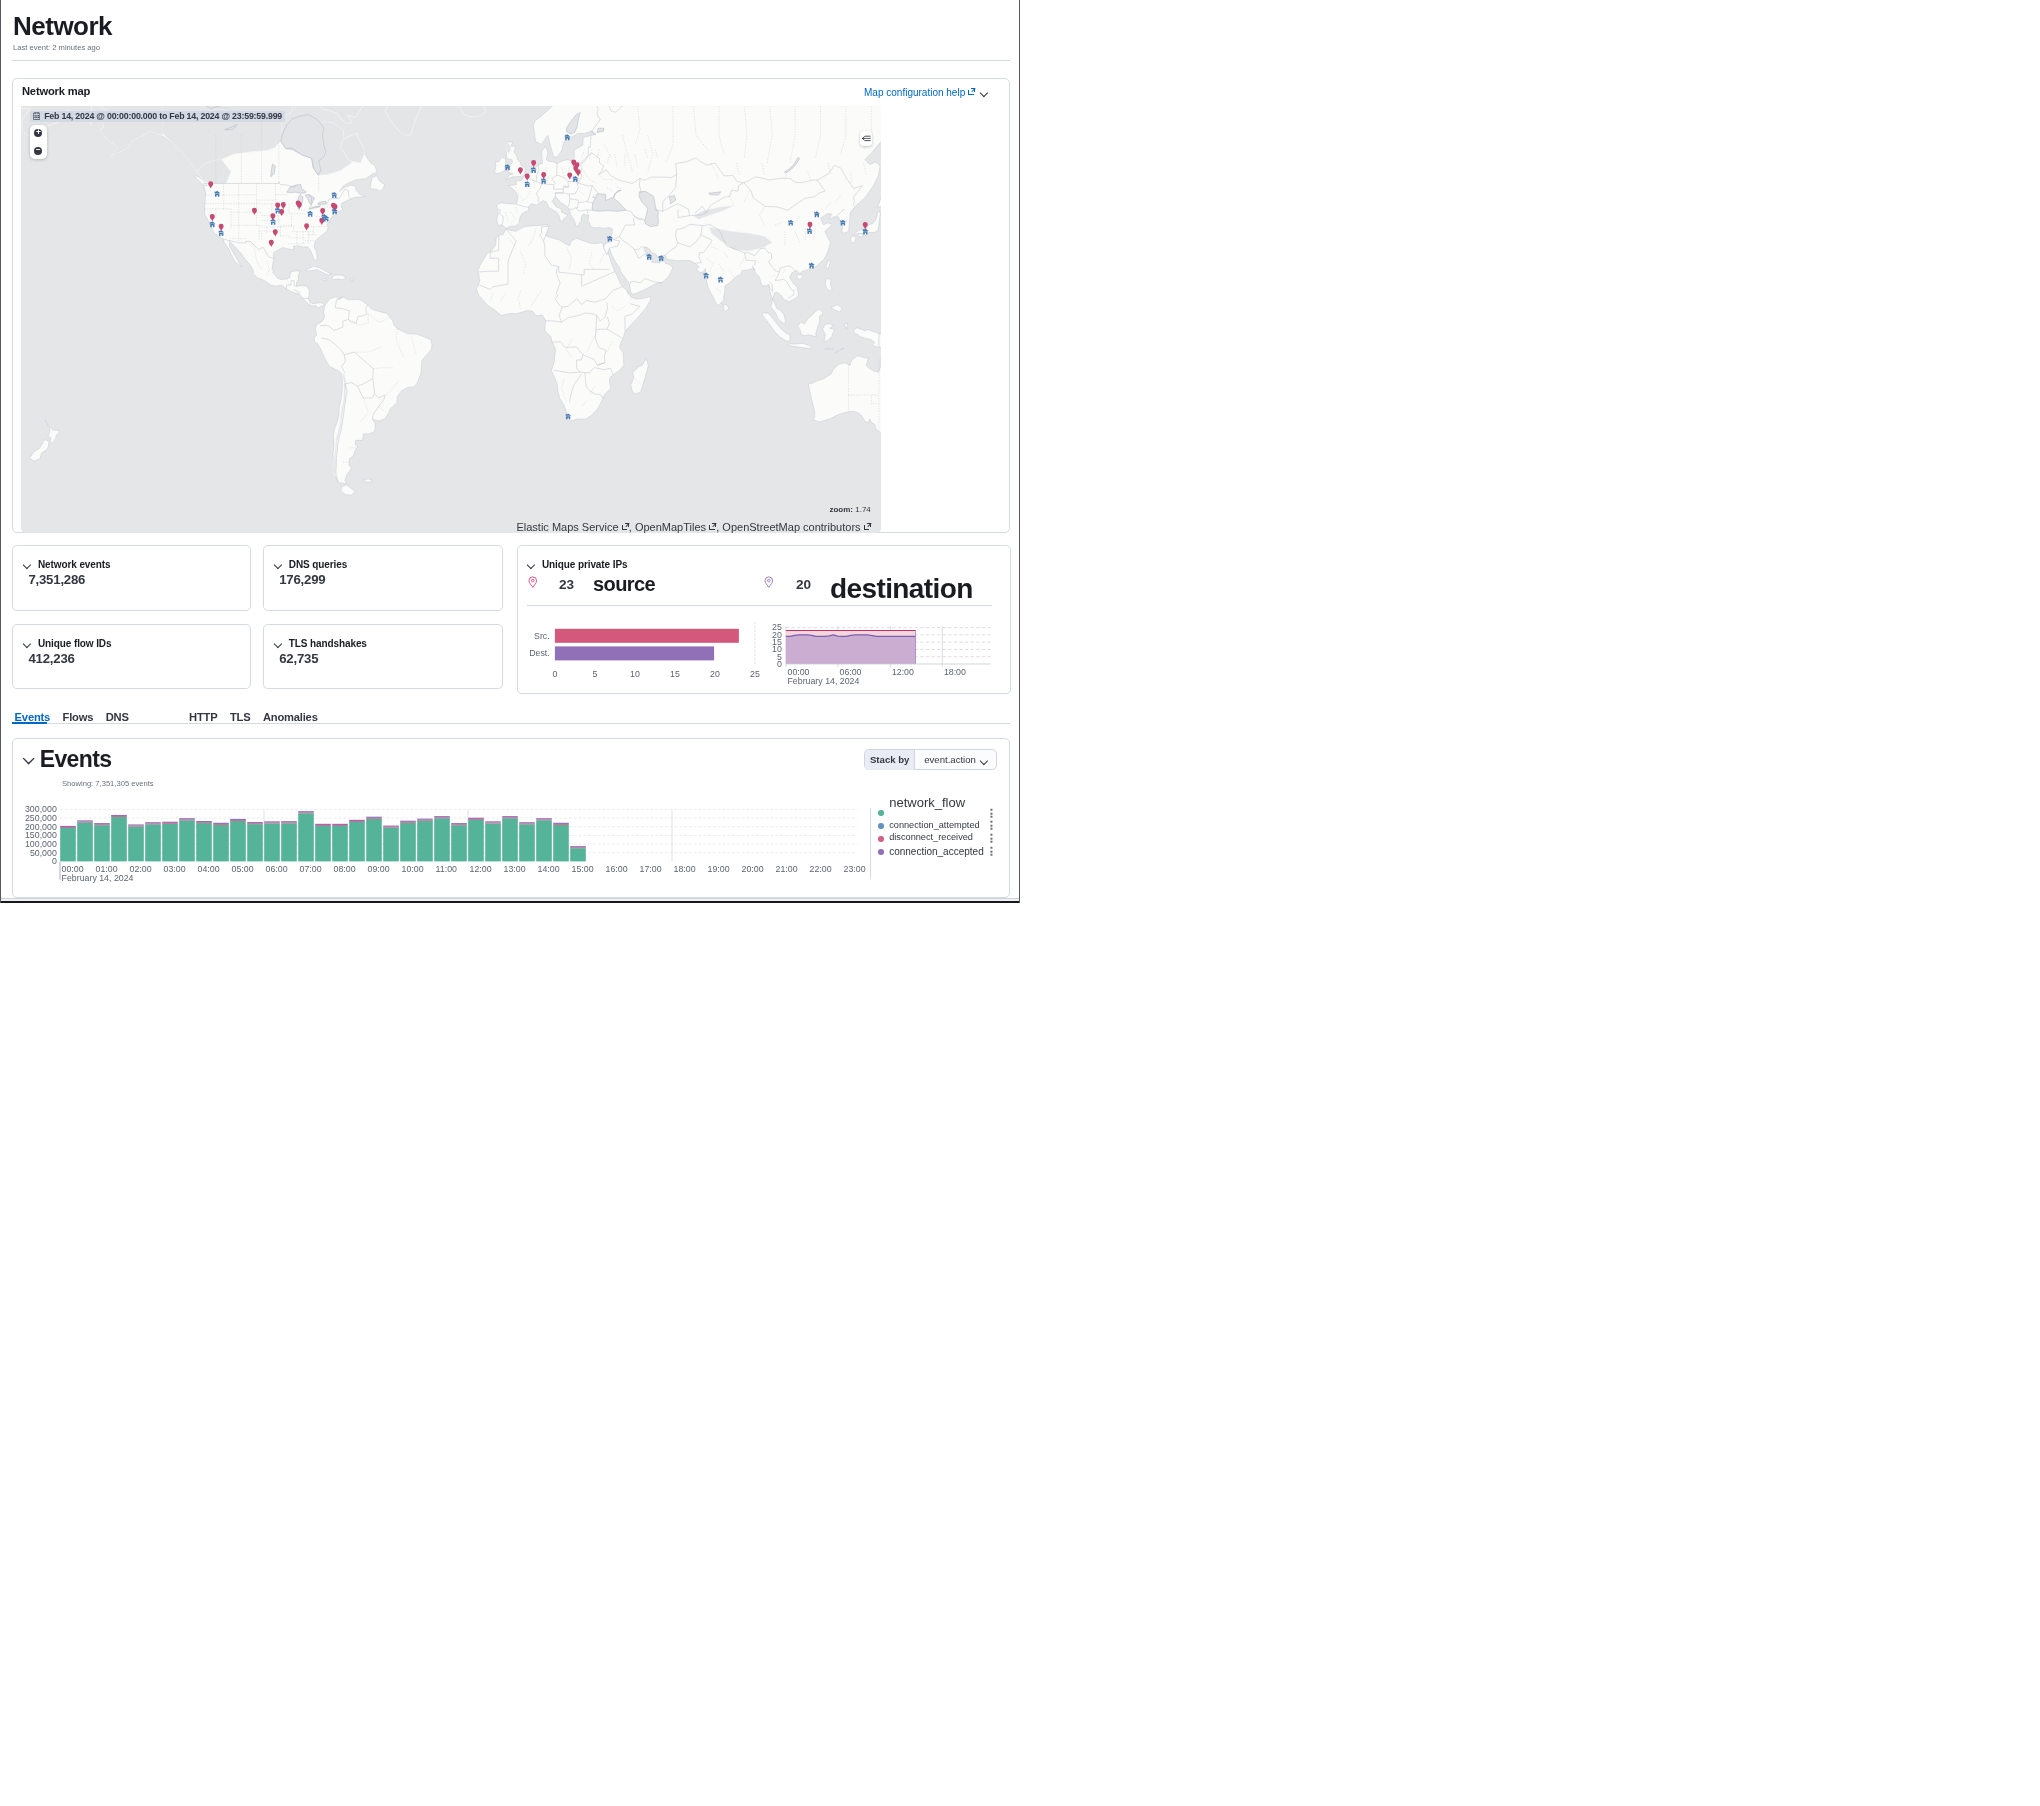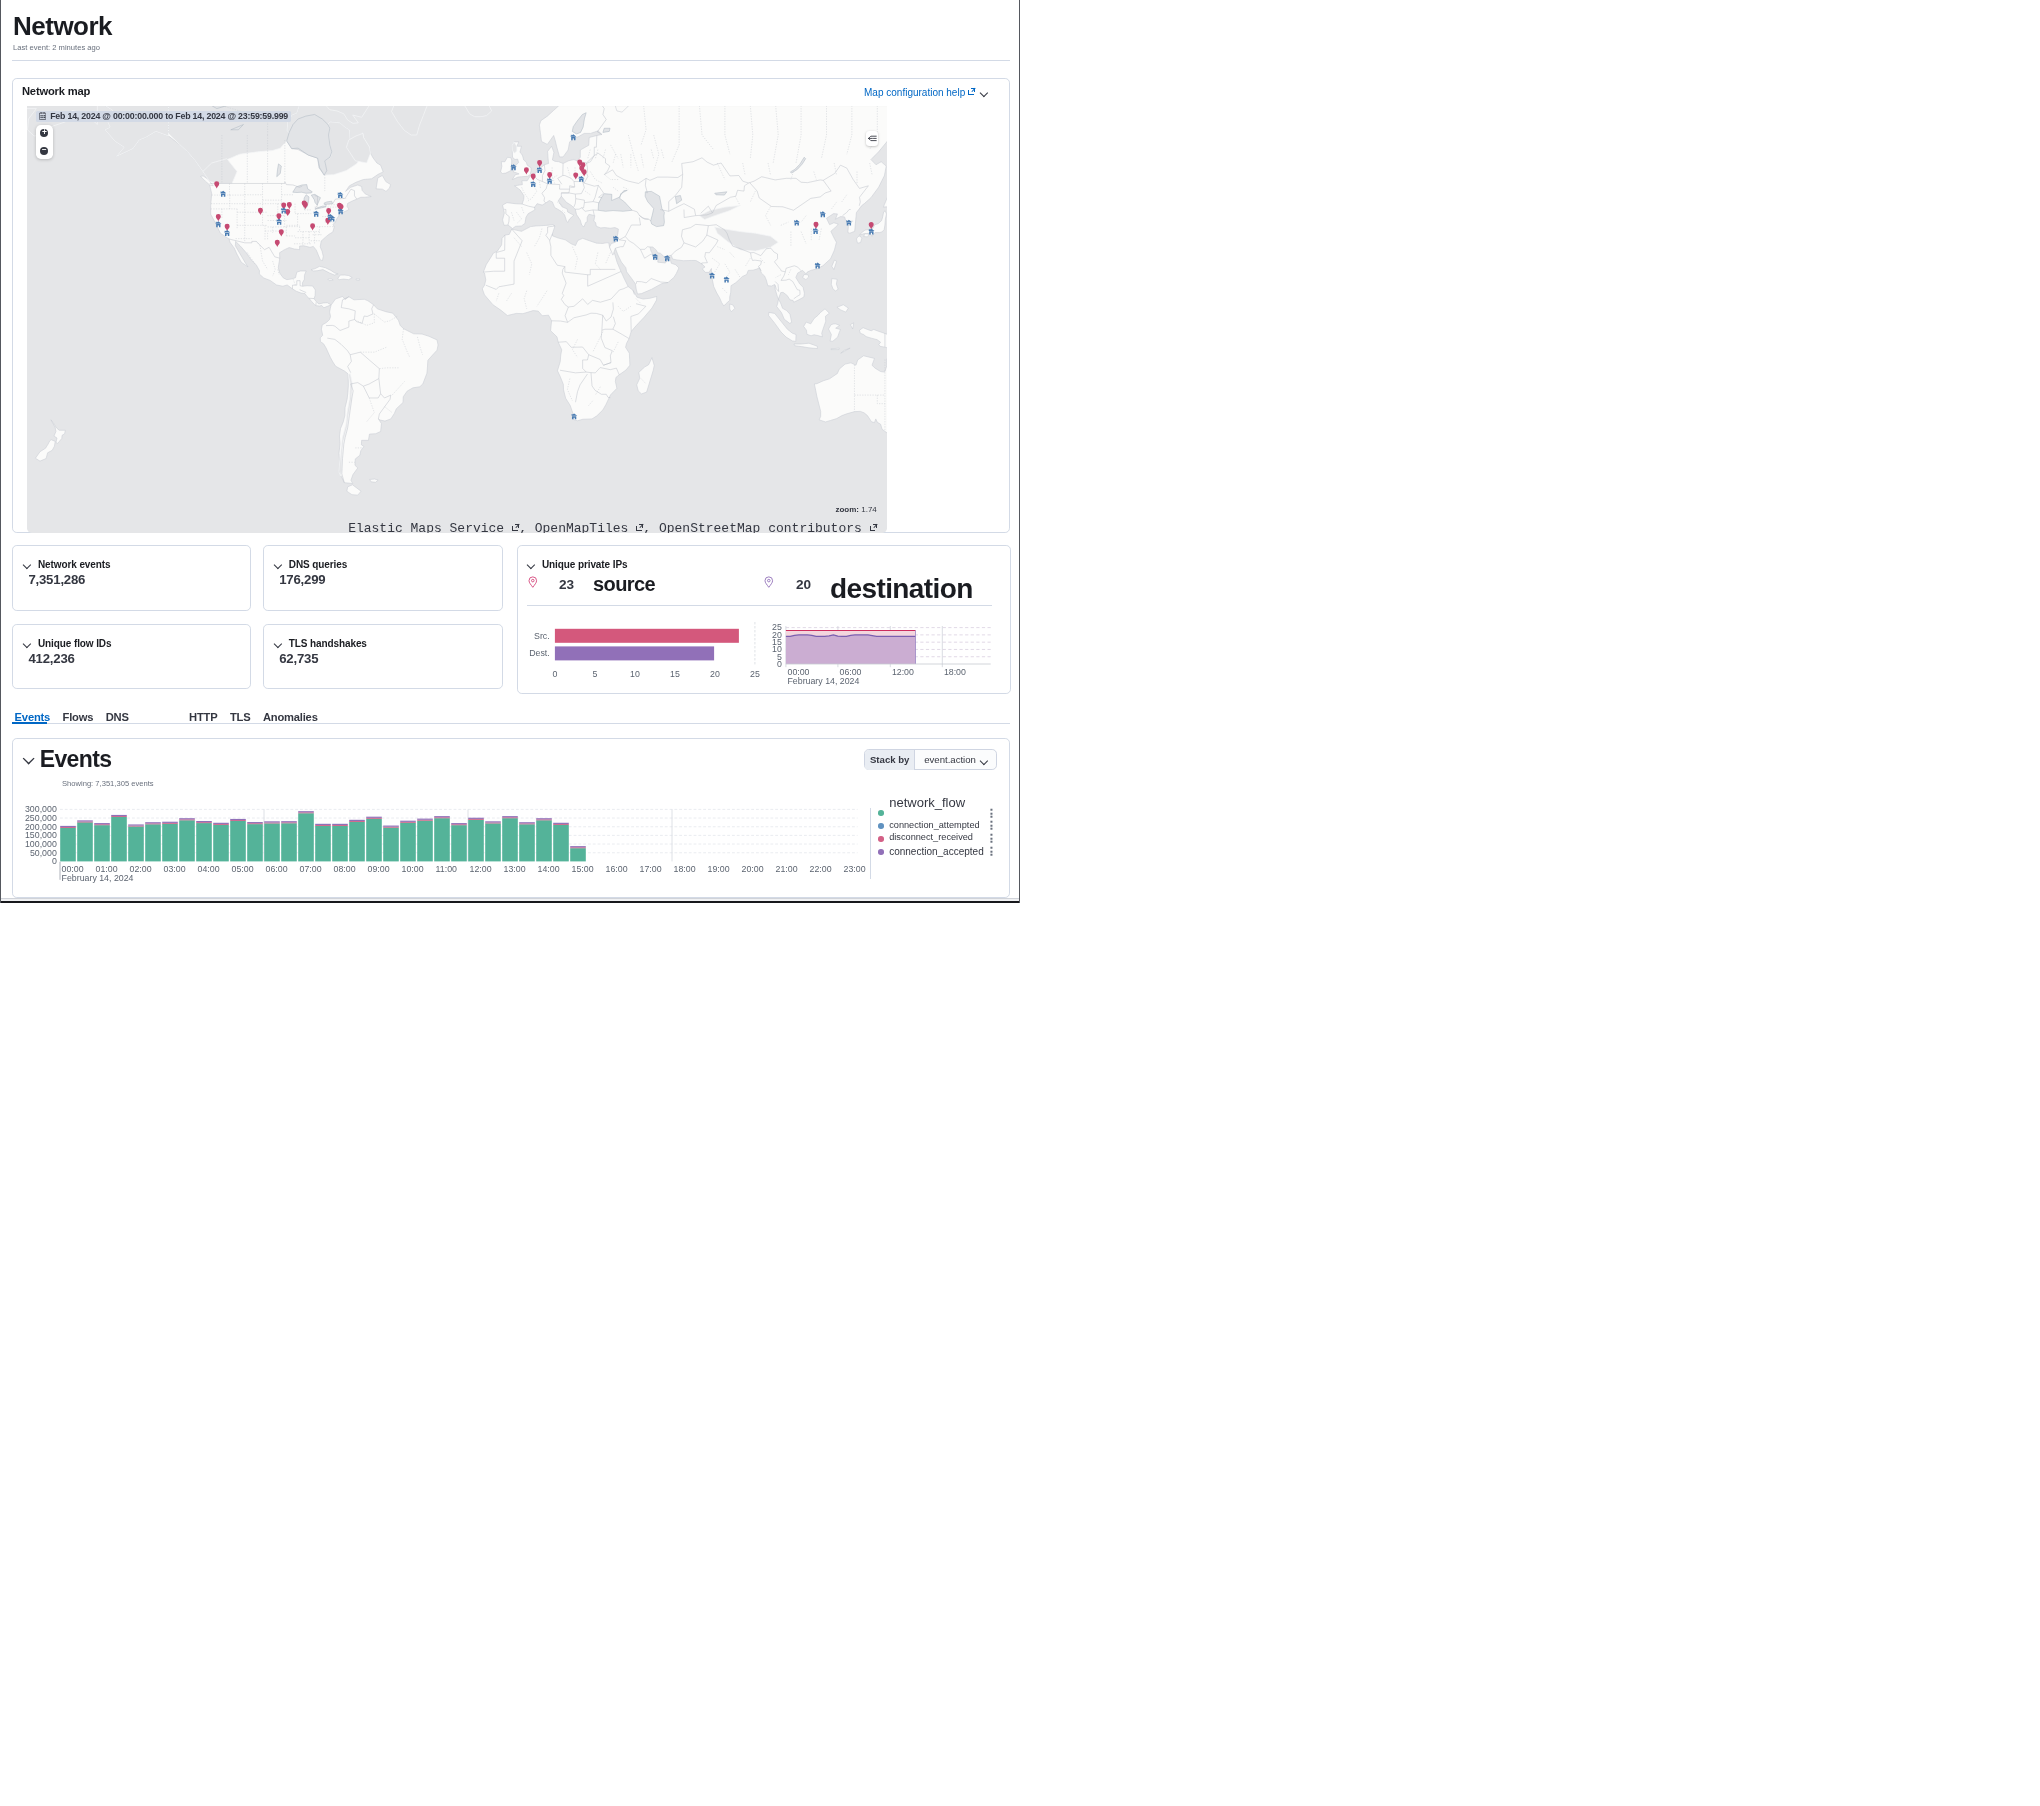--- a/index.html
+++ b/index.html
@@ -18,21 +18,21 @@
 <body>
 
 <div style="position:absolute;left:12px;top:11.2px;font-size:26px;font-weight:700;color:#1a1c21;letter-spacing:-0.5px;">Network</div>
 <div style="position:absolute;left:12px;top:43px;font-size:7.6px;color:#69707d;">Last event: 2 minutes ago</div>
 <div style="position:absolute;left:11.2px;top:60px;width:998px;border-top:0.8px solid #d3dae6;"></div>
 
 <div class="panel" style="left:11.2px;top:78px;width:998px;height:455px;">
   <div style="position:absolute;left:8.8px;top:6.4px;font-size:11.2px;font-weight:700;color:#1a1c21;letter-spacing:-0.2px;">Network map</div>
   <div style="position:absolute;right:34px;top:8px;font-size:10px;font-weight:500;color:#0067c5;">Map configuration help <span class="ext"><i></i><b></b><s></s></span></div>
   <div class="chev" style="position:absolute;right:21px;top:9.6px;"></div>
-  <div id="mapcanvas" style="position:absolute;left:14px;top:27px;width:860px;height:427px;background:#e5e6e8;border-radius:0 0 4.8px 4.8px;overflow:hidden;">
+  <div id="mapcanvas" style="position:absolute;left:8px;top:27px;width:860px;height:427px;background:#e5e6e8;border-radius:0 0 4.8px 4.8px;overflow:hidden;">
     <svg width="998" height="428" viewBox="0 0 1244 533" style="position:absolute;left:0;top:0;">
 <g id="wm">
 <g fill="#fbfbfa" stroke="#c9cdd4" stroke-width="0.7" stroke-linejoin="round">
 <path d="M97.2,-0.8L106.7,5.2L98.8,15.9L103.6,26.1L97.2,29.4L109.9,43.9L121.0,51.1L111.5,62.6L132.1,52.9L140.0,42.1L147.9,39.0L160.6,31.4L176.4,37.1L190.7,48.2L200.2,56.9L209.7,68.1L219.2,81.4L227.7,93.9L228.0,99.2L230.2,109.0L229.0,123.7L229.0,134.7L235.0,145.7L241.0,158.3L251.8,165.5L253.0,169.6L258.4,177.0L261.6,184.2L267.0,194.4L275.5,200.3L272.4,195.8L267.3,187.0L262.5,178.8L259.7,174.0L260.0,168.5L265.7,174.0L273.0,182.4L279.3,191.2L286.0,198.2L289.8,205.1L289.5,209.1L295.2,214.2L303.1,217.2L311.0,222.8L318.9,224.4L324.3,222.8L330.9,227.7L335.7,230.7L341.7,232.9L346.5,233.6L349.0,237.2L351.8,239.8L354.7,243.3L358.5,247.5L360.7,248.7L364.5,249.1L367.4,248.4L369.9,251.3L375.3,249.1L379.1,247.8L374.3,244.9L369.6,245.2L363.6,246.5L360.1,243.0L357.9,240.1L359.1,235.9L359.4,229.0L356.0,224.1L349.0,223.8L343.6,224.4L343.3,220.2L345.8,215.8L345.8,210.8L348.0,205.4L341.1,205.4L336.3,206.8L334.7,213.8L329.0,215.5L323.7,216.2L319.2,213.8L315.1,208.1L313.2,201.3L314.5,193.0L315.1,189.5L314.8,182.7L320.5,179.1L326.8,176.2L333.2,178.0L339.8,178.8L339.8,174.4L344.9,174.0L352.8,175.9L356.9,174.8L360.7,179.5L363.6,186.7L365.8,191.9L368.3,192.3L369.3,187.0L367.7,180.6L365.5,175.5L366.7,168.1L372.1,163.2L376.2,159.8L381.3,156.7L382.9,150.5L381.6,147.3L384.5,144.1L386.0,140.5L388.6,136.8L388.9,133.5L394.0,132.2L399.7,129.7L401.2,128.4L399.0,125.0L399.7,121.1L405.0,118.4L411.1,115.8L416.1,113.5L420.9,113.5L429.1,112.6L421.8,109.5L417.7,104.8L417.1,100.1L412.3,98.2L403.5,101.1L397.1,106.2L401.9,99.2L410.1,94.8L419.3,91.4L429.7,90.4L437.7,84.9L444.0,81.9L440.8,73.5L436.1,70.8L431.3,64.3L428.2,58.6L426.9,51.1L419.6,39.0L418.7,32.7L409.2,43.3L402.8,42.1L401.9,29.4L396.5,26.1L390.2,20.7L377.5,19.4L375.0,22.8L377.5,27.5L375.9,35.9L377.5,48.2L380.0,56.9L378.1,63.7L371.8,67.6L372.7,78.8L370.5,85.9L363.9,76.7L362.3,64.8L350.6,60.9L337.9,54.0L330.0,52.9L323.7,43.3L328.4,35.9L324.3,30.1L325.2,19.4L330.6,11.0L336.3,8.8L339.5,-0.8L132.1,-0.8Z"></path>
 <path d="M379.1,247.8L384.5,240.4L393.3,237.2L396.5,241.0L401.2,237.5L407.6,241.4L413.9,241.0L420.6,240.7L425.0,242.6L432.0,247.5L436.7,252.6L447.2,256.1L456.0,258.0L463.0,266.9L465.2,273.2L469.3,277.3L482.0,283.7L492.4,284.0L501.0,286.8L511.1,291.3L512.4,297.7L511.1,304.1L507.0,308.6L499.7,316.7L499.1,326.1L498.5,332.8L493.4,346.2L489.6,349.7L481.0,351.1L473.8,355.2L469.0,362.2L468.7,369.4L460.5,377.0L457.9,383.0L453.5,389.8L446.2,392.5L440.5,391.3L438.0,389.8L441.8,395.6L440.8,405.5L434.5,408.3L426.9,408.7L425.6,416.5L417.1,416.5L416.8,422.0L419.9,424.2L416.1,429.4L414.9,435.2L409.2,439.7L408.8,447.6L412.3,450.9L406.3,459.2L403.8,466.2L406.0,470.3L395.5,469.3L393.3,464.7L388.9,455.7L389.8,443.8L388.9,432.5L390.2,420.8L389.5,411.2L390.8,401.9L394.3,393.3L396.2,385.6L396.5,375.6L399.0,365.4L400.0,356.6L400.6,348.0L400.3,333.8L396.2,330.4L384.8,324.2L381.3,318.9L378.1,313.1L372.7,301.2L369.6,296.1L365.8,293.5L365.5,288.7L368.6,285.6L367.0,278.0L368.0,272.6L373.1,269.7L376.9,266.2L378.4,262.1L377.2,256.7L378.1,251.9L379.1,247.8Z"></path>
 <path d="M405.7,471.9L416.4,479.9L412.3,484.8L405.0,484.2L398.7,479.9L399.7,474.5L405.7,471.9Z"></path>
 <path d="M427.2,465.2L433.5,464.7L437.7,466.2L434.5,468.8L428.8,468.2Z"></path>
 <path d="M604.2,153.2L616.3,156.0L627.7,150.1L634.0,149.3L648.2,148.5L655.2,147.7L658.1,149.3L654.9,159.0L655.2,161.7L662.5,164.4L671.0,166.6L678.3,171.5L683.7,173.7L686.6,167.4L692.6,164.7L702.1,168.1L710.0,170.7L717.6,171.1L721.7,170.3L725.2,170.3L726.1,175.5L729.0,181.3L732.2,183.1L735.6,194.7L740.4,206.1L744.8,215.8L749.3,224.8L755.3,229.4L758.4,234.6L760.3,238.1L767.9,240.4L776.5,239.4L785.0,237.2L784.7,241.7L779.0,251.6L769.2,263.1L759.4,273.5L753.1,280.8L750.5,289.7L747.4,295.4L746.1,300.5L750.8,307.9L751.2,316.0L751.5,322.9L746.7,328.8L738.2,334.8L734.1,338.1L733.4,343.2L735.3,351.7L727.4,359.8L721.4,372.3L717.9,378.5L710.3,386.0L704.3,389.8L692.9,390.2L686.2,392.1L681.2,390.6L680.9,384.1L677.1,373.0L671.4,364.0L668.8,353.5L668.5,346.6L664.4,336.4L661.2,329.8L664.7,318.3L665.3,310.2L666.6,303.7L662.2,294.2L660.6,287.5L652.7,279.9L653.3,273.2L653.9,267.5L650.1,260.5L642.2,261.2L637.2,255.4L630.8,254.8L618.2,258.6L609.9,258.3L598.8,260.9L590.9,254.5L580.8,247.5L570.3,235.2L567.5,227.7L570.3,223.1L571.9,216.5L570.3,208.1L568.8,206.8L572.6,197.2L576.0,191.9L581.4,183.1L586.2,180.9L591.6,172.9L592.2,164.7L595.7,160.6L601.1,159.8L604.2,153.2Z"></path>
 <path d="M779.0,313.4L781.9,323.2L780.6,329.1L772.4,356.3L766.0,358.7L761.9,354.9L760.0,347.3L763.8,339.1L762.6,331.8L769.8,325.2L774.9,322.2L779.0,313.4Z"></path>
 <path d="M592.8,123.3L598.2,120.2L608.3,121.5L617.2,122.0L619.1,116.2L619.4,111.7L614.7,104.4L607.7,99.2L617.5,97.7L616.9,92.9L623.5,92.9L627.7,86.4L631.1,85.9L638.4,78.8L644.8,73.0L650.1,71.4L649.5,64.8L648.9,56.4L653.9,49.9L656.8,57.5L654.9,67.0L658.1,68.7L662.8,69.2L668.2,71.4L674.8,68.1L681.8,66.5L685.3,68.1L689.7,63.7L689.7,54.6L700.2,48.7L700.8,39.0L710.3,36.5L716.6,35.2L711.9,30.7L702.4,33.9L694.5,33.9L687.8,37.7L682.4,40.2L676.4,44.5L674.5,54.6L668.2,63.2L663.8,63.2L660.6,51.7L658.4,42.7L656.5,36.5L648.6,47.6L641.3,43.9L640.0,33.3L638.7,23.5L640.6,18.0L648.6,12.4L656.5,5.2L663.1,-0.8L750.2,-0.8L741.7,7.4L735.3,5.9L733.1,-0.8L1104.2,-0.8L1102.7,29.4L1091.6,37.1L1075.7,39.6L1061.5,56.9L1052.0,66.5L1058.3,73.0L1064.7,69.2L1071.0,74.6L1068.8,86.4L1061.5,101.1L1052.0,114.0L1044.1,121.1L1040.3,124.1L1033.9,132.6L1033.0,141.7L1032.0,152.5L1031.7,156.0L1025.7,158.3L1023.2,157.5L1023.8,150.1L1024.1,145.7L1020.3,141.7L1019.1,138.0L1014.0,137.6L1007.7,140.9L1010.2,134.3L1005.4,133.9L996.6,139.7L1000.4,147.7L1005.8,145.3L1011.1,146.9L1009.9,148.9L1002.0,156.0L1005.8,164.0L1008.9,169.6L1006.4,179.5L1001.6,190.2L992.1,198.9L984.9,202.7L976.9,204.7L972.5,206.8L971.2,209.1L966.8,204.7L960.8,207.8L958.3,213.5L963.0,221.2L967.4,225.8L969.0,233.3L968.4,237.8L961.4,241.7L955.7,244.3L954.8,242.0L951.0,241.4L947.8,236.2L945.3,234.2L942.4,232.0L939.6,232.3L937.0,239.4L935.8,245.5L934.5,249.7L940.5,257.4L944.0,265.6L950.7,270.7L953.2,269.4L951.0,259.3L946.9,254.8L941.8,251.9L939.3,245.2L937.0,241.0L935.5,237.8L932.6,228.1L932.0,222.1L928.2,224.1L923.4,223.8L921.5,216.5L919.3,211.5L915.5,208.1L913.0,201.3L909.8,203.0L905.1,204.4L899.0,204.7L897.1,209.8L891.8,212.2L883.8,219.8L877.5,223.8L877.2,232.0L875.9,237.8L875.9,242.0L870.9,246.5L868.6,249.1L865.8,244.6L863.3,238.8L859.8,232.9L856.0,224.8L853.8,213.8L853.1,204.7L853.1,202.3L850.3,207.1L845.5,207.1L841.7,202.7L845.2,200.3L841.4,196.8L836.3,193.7L833.8,192.3L827.8,192.3L818.3,192.6L810.1,191.6L804.7,190.5L803.1,185.9L799.9,186.3L794.2,187.7L789.8,183.5L786.3,182.7L784.1,179.1L780.0,175.5L776.5,175.5L777.8,180.6L781.9,187.7L783.1,191.9L785.4,189.1L786.6,189.8L786.3,194.4L795.5,195.4L801.5,189.5L803.1,195.8L808.5,197.5L812.6,201.6L809.4,208.5L806.3,213.5L799.0,219.8L791.1,221.2L778.7,228.1L766.0,233.6L761.0,234.2L759.4,228.1L758.4,221.5L753.7,214.8L747.4,206.4L746.4,201.3L741.0,194.4L736.6,185.6L733.4,177.0L731.5,182.4L730.3,185.6L726.1,175.5L728.4,171.1L733.4,169.6L735.6,162.9L736.6,157.9L737.2,153.2L732.8,151.3L727.1,152.1L719.8,151.3L715.1,151.7L709.7,149.7L708.7,144.9L706.5,143.3L707.8,136.4L705.9,136.0L700.5,134.7L698.3,138.4L698.3,144.1L696.4,144.9L694.2,150.5L691.3,148.1L689.7,142.1L685.0,135.1L683.4,128.4L678.6,123.7L672.3,119.8L666.0,112.2L662.2,118.0L666.9,125.4L673.3,128.0L673.9,131.8L681.5,136.0L676.4,140.5L673.9,144.9L672.6,143.3L670.1,135.5L666.3,131.4L661.5,128.4L657.7,126.3L654.9,119.3L651.1,117.6L646.7,120.6L642.2,123.3L635.9,121.5L632.7,125.8L633.0,129.3L624.8,133.9L622.0,138.4L620.7,146.1L616.3,149.3L609.0,149.7L605.2,152.5L599.5,148.1L594.7,148.5L592.8,141.7L595.0,133.1L592.8,123.3Z"></path>
@@ -523,21 +523,21 @@
       <div style="position:absolute;left:4.4px;top:4.4px;width:8px;height:8px;border-radius:50%;background:#343741;color:#fff;font-size:8.4px;line-height:7.6px;text-align:center;font-weight:700;">+</div>
       <div style="position:absolute;left:4.4px;top:21.7px;width:8px;height:8px;border-radius:50%;background:#343741;color:#fff;font-size:8px;line-height:6.8px;text-align:center;font-weight:700;">−</div>
     </div>
 
     <div style="position:absolute;right:8.8px;top:25px;width:12px;height:15.2px;background:#fff;border-radius:3.2px;box-shadow:0 0.8px 2.4px rgba(0,0,0,0.25);">
       <svg width="8.8" height="8.8" viewBox="0 0 16 16" style="position:absolute;left:1.6px;top:3.2px;">
           <path d="M1,8 L8,8 M1,8 L4.5,4.5 M1,8 L4.5,11.5 M6,4 L15,4 M6,12 L15,12 M10,8 L15,8" stroke="#343741" stroke-width="1.6" fill="none" stroke-linecap="round"></path>
         </svg>
     </div>
     <div style="position:absolute;right:10.4px;top:399px;font-size:8px;color:#343741;"><b>zoom:</b> 1.74</div>
-    <div style="position:absolute;right:10.4px;top:415px;font-size:13px;color:#343741;font-family:Liberation Mono, monospace;">Elastic Maps Service <span class="ext"><i></i><b></b><s></s></span>, OpenMapTiles <span class="ext"><i></i><b></b><s></s></span>, OpenStreetMap contributors <span class="ext"><i></i><b></b><s></s></span></div>
+    <div style="position:absolute;right:10.4px;top:415px;font-size:11px;color:#343741;">Elastic Maps Service <span class="ext"><i></i><b></b><s></s></span>, OpenMapTiles <span class="ext"><i></i><b></b><s></s></span>, OpenStreetMap contributors <span class="ext"><i></i><b></b><s></s></span></div>
   </div>
 </div>
 
 <div class="panel" style="left:11.2px;top:545px;width:239px;height:66px;">
   <div style="position:absolute;left:11.2px;top:9.6px;"><span class="chev"></span><span class="ptitle" style="margin-left:6.4px;">Network events</span></div>
   <div style="position:absolute;left:15.2px;top:26px;font-size:13.2px;font-weight:700;color:#343741;letter-spacing:-0.2px;">7,351,286</div>
 </div>
 <div class="panel" style="left:262px;top:545px;width:240px;height:66px;padding-left:32px;">
   <div style="position:absolute;left:11.2px;top:9.6px;"><span class="chev"></span><span class="ptitle" style="margin-left:6.4px;">DNS queries</span></div>
   <div style="position:absolute;left:15.2px;top:26px;font-size:13.2px;font-weight:700;color:#343741;letter-spacing:-0.2px;">176,299</div>

